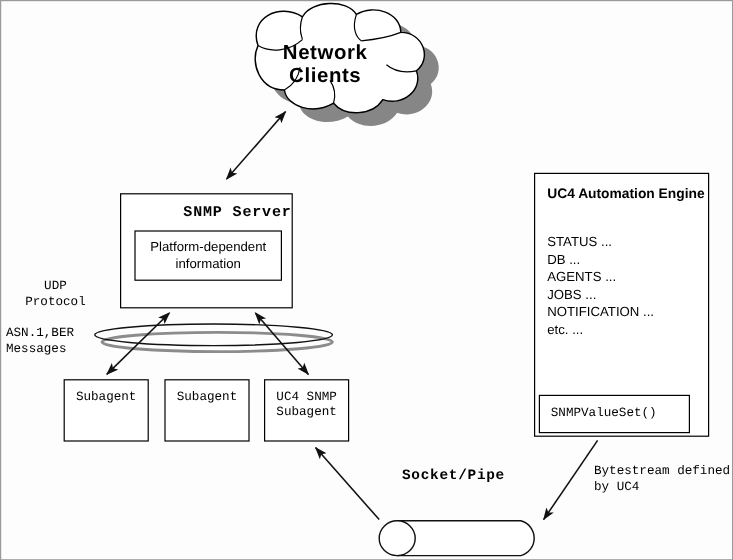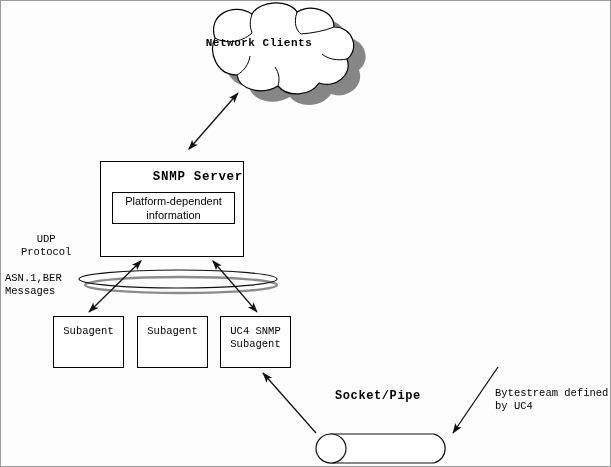--- a/index.html
+++ b/index.html
@@ -47,26 +47,26 @@
     font-family: "Liberation Mono", monospace;
     font-size: 12px;
     font-weight: bold;
     color: #000;
     letter-spacing: 0.6px;
   }
 
   
   .cloud-text {
     position: absolute;
-    left: 193px;
+    left: 205px;
     top: 33px;
     width: 130px;
     text-align: center;
-    font-family: Liberation Mono, monospace;
-    font-size: 11px;
+    font-family: Liberation Sans, sans-serif;
+    font-size: 17px;
     font-weight: bold;
     color: #000;
     line-height: 19px;
     letter-spacing: 0.5px;
   }
 
   
   #snmp-server-box {
     position: absolute;
     left: 99px; top: 160px;
@@ -82,21 +82,21 @@
     text-align: right;
     font-family: "Liberation Mono", monospace;
     font-size: 12.5px;
     font-weight: bold;
     letter-spacing: 0.7px;
     color: #000;
   }
   #platform-box {
     position: absolute;
     left: 11px; top: 30px;
-    width: 123px; height: 32px;
+    width: 123px; height: 42px;
     border: 1px solid #000;
     background: #fff;
     box-sizing: border-box;
     display: flex;
     align-items: center;
     justify-content: center;
   }
   #platform-text {
     font-family: "Liberation Sans", sans-serif;
     font-size: 11px;
@@ -270,14 +270,26 @@
     <div class="subagent-text">Subagent</div>
   </div>
   <div class="subagent-box" id="subagent-2">
     <div class="subagent-text">Subagent</div>
   </div>
   <div class="subagent-box" id="subagent-3">
     <div class="subagent-text">UC4 SNMP
 Subagent</div>
   </div>
 
+  <div id="uc4-box">
+    <div id="uc4-title">UC4 Automation Engine</div>
+    <div id="uc4-list">STATUS ...
+DB ...
+AGENTS ...
+JOBS ...
+NOTIFICATION ...
+etc. ...</div>
+    <div id="snmpvalueset-box">
+      <div id="snmpvalueset-text">SNMPValueSet()</div>
+    </div>
+  </div>
 
 </div>
 
 </body></html>

